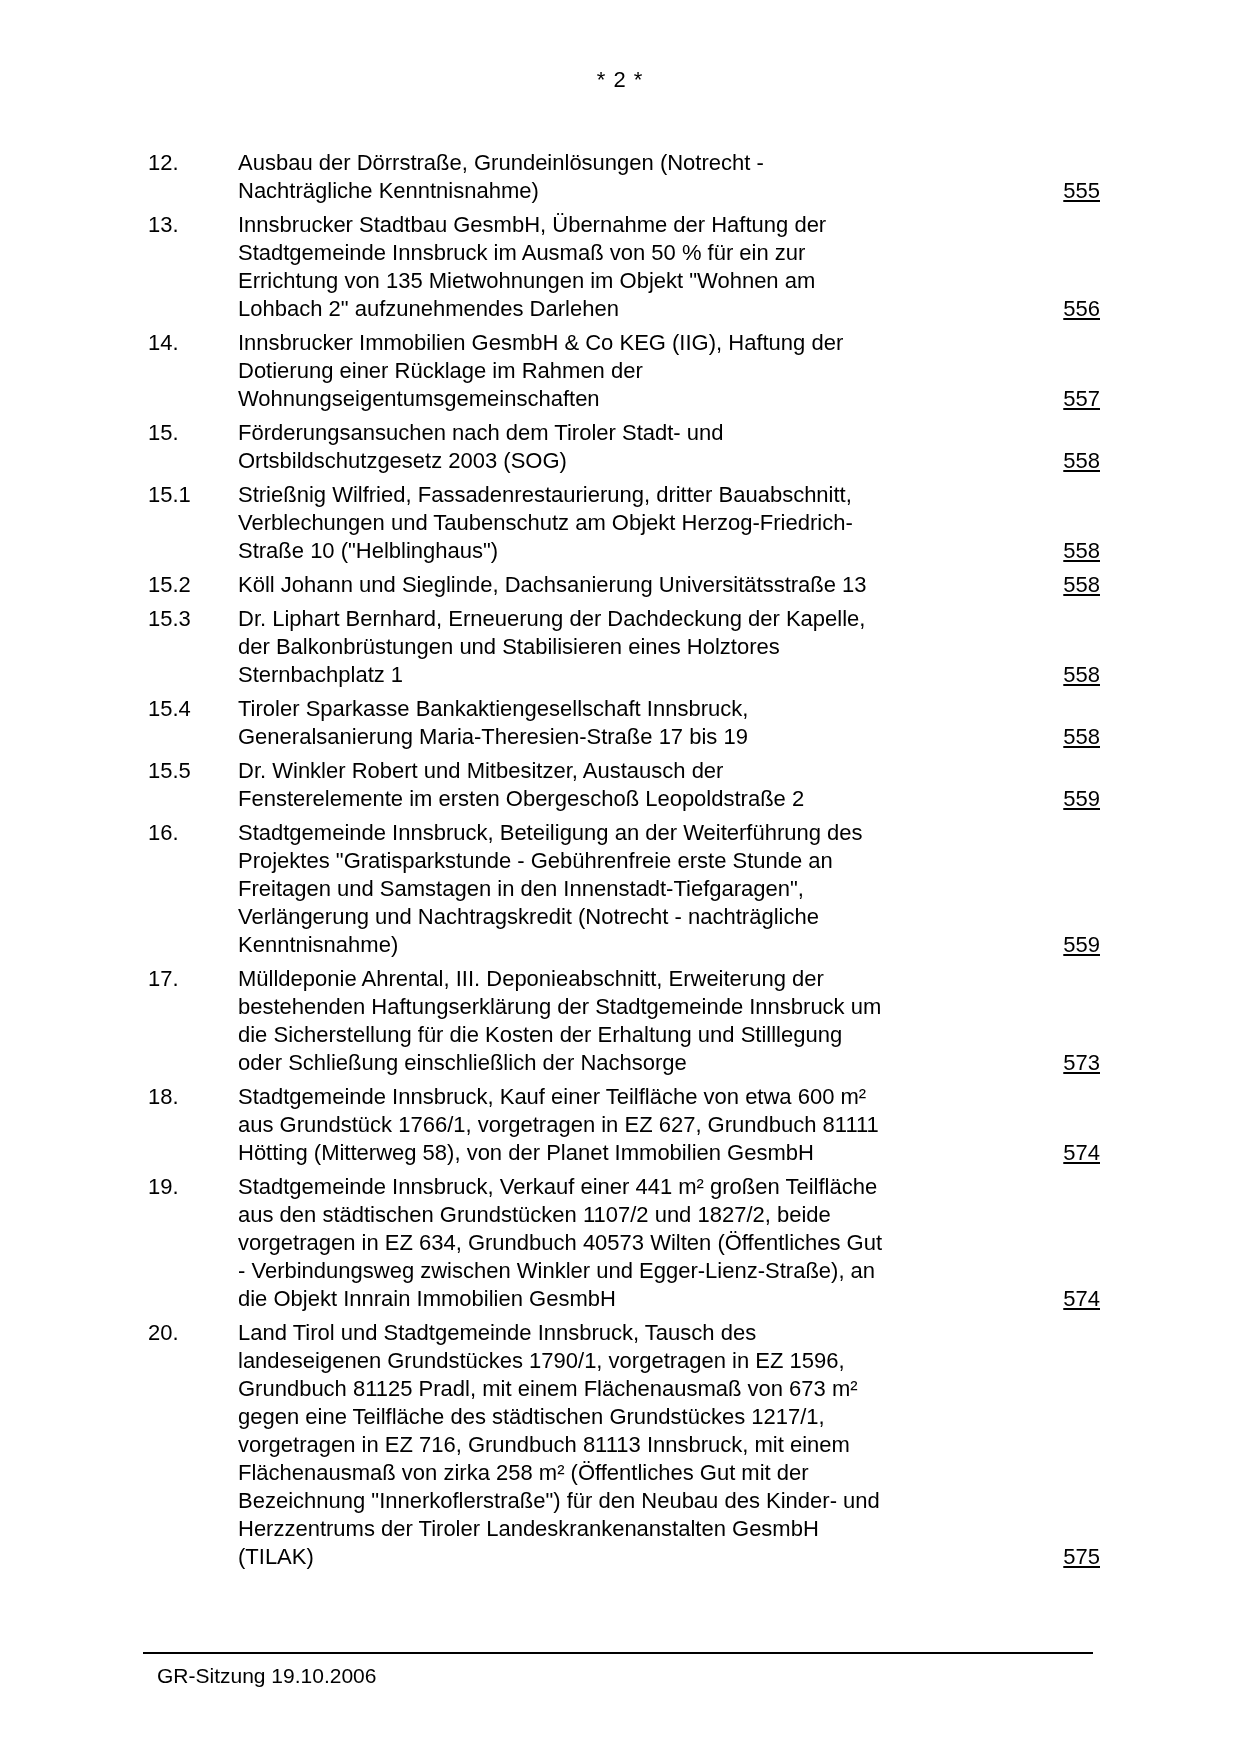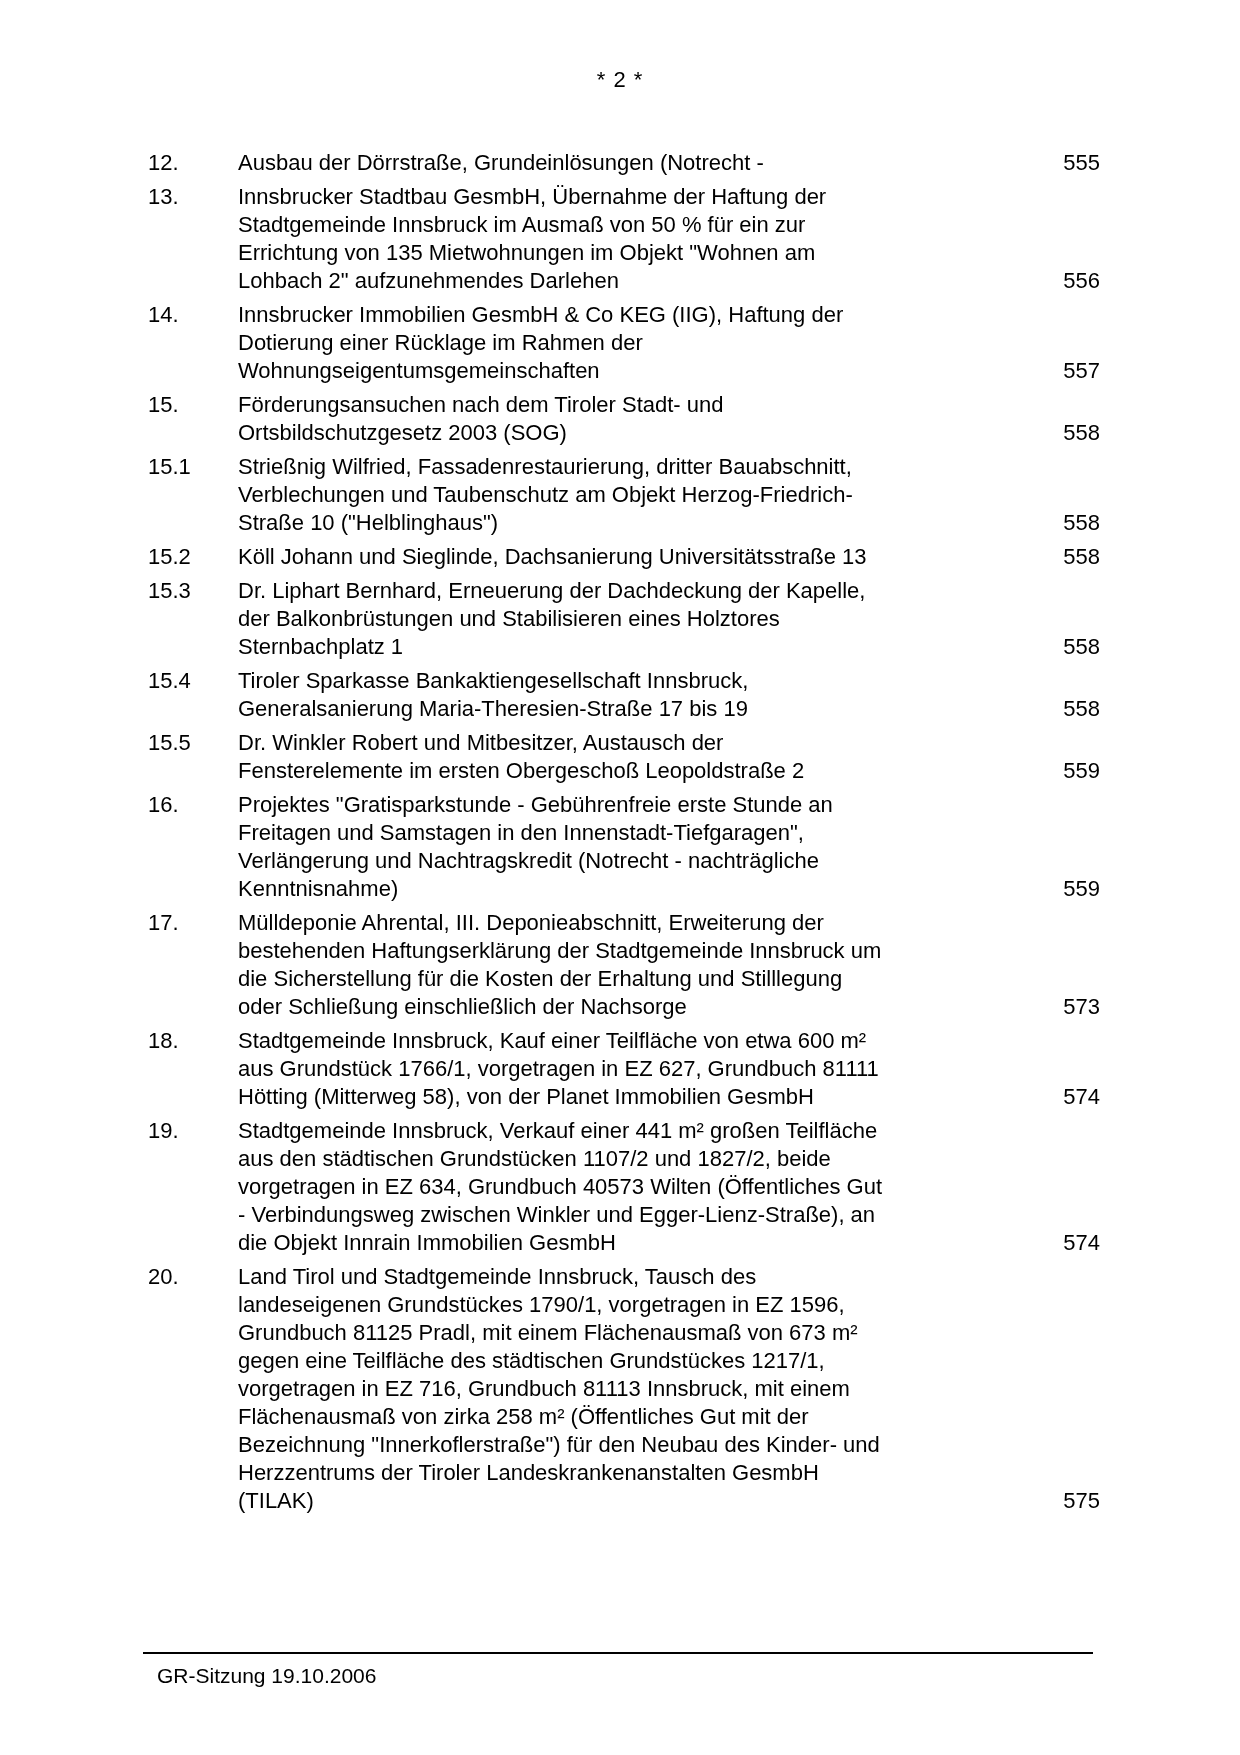--- a/index.html
+++ b/index.html
@@ -44,20 +44,21 @@
   }
   .toc-line {
     white-space: nowrap;
   }
   .toc-page {
     margin-left: auto;
     align-self: flex-end;
     text-align: center;
     white-space: nowrap;
     padding-left: 20px;
+    text-decoration: underline;
   }
   .footer-rule {
     position: absolute;
     top: 1652px;
     left: 143px;
     width: 950px;
     height: 2px;
     background: #000000;
   }
   .footer-text {
@@ -72,20 +73,21 @@
 </head>
 <body>
 
 <div class="page-header">* 2 *</div>
 
 <div class="toc">
   <div class="toc-row">
     <div class="toc-num">12.</div>
     <div class="toc-text">
         <div class="toc-line">Ausbau der Dörrstraße, Grundeinlösungen (Notrecht -</div>
+        <div class="toc-line">Nachträgliche Kenntnisnahme)</div>
       </div>
     <div class="toc-page">555</div>
   </div>
 
   <div class="toc-row">
     <div class="toc-num">13.</div>
     <div class="toc-text">
         <div class="toc-line">Innsbrucker Stadtbau GesmbH, Übernahme der Haftung der</div>
         <div class="toc-line">Stadtgemeinde Innsbruck im Ausmaß von 50 % für ein zur</div>
         <div class="toc-line">Errichtung von 135 Mietwohnungen im Objekt "Wohnen am</div>
@@ -155,20 +157,21 @@
     <div class="toc-text">
         <div class="toc-line">Dr. Winkler Robert und Mitbesitzer, Austausch der</div>
         <div class="toc-line">Fensterelemente im ersten Obergeschoß Leopoldstraße 2</div>
       </div>
     <div class="toc-page">559</div>
   </div>
 
   <div class="toc-row">
     <div class="toc-num">16.</div>
     <div class="toc-text">
+        <div class="toc-line">Stadtgemeinde Innsbruck, Beteiligung an der Weiterführung des</div>
         <div class="toc-line">Projektes "Gratisparkstunde - Gebührenfreie erste Stunde an</div>
         <div class="toc-line">Freitagen und Samstagen in den Innenstadt-Tiefgaragen",</div>
         <div class="toc-line">Verlängerung und Nachtragskredit (Notrecht - nachträgliche</div>
         <div class="toc-line">Kenntnisnahme)</div>
       </div>
     <div class="toc-page">559</div>
   </div>
 
   <div class="toc-row">
     <div class="toc-num">17.</div>

